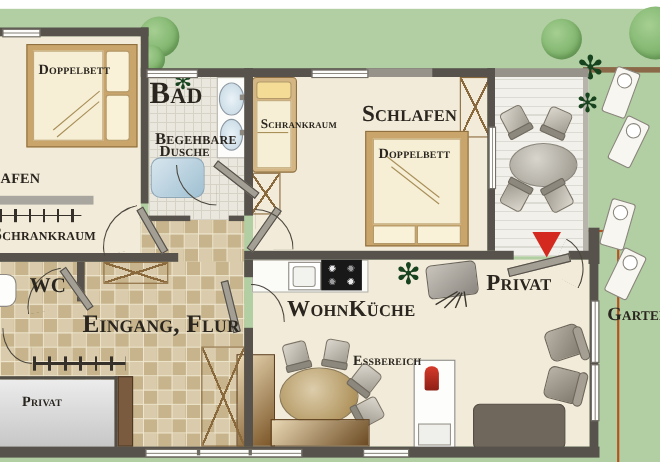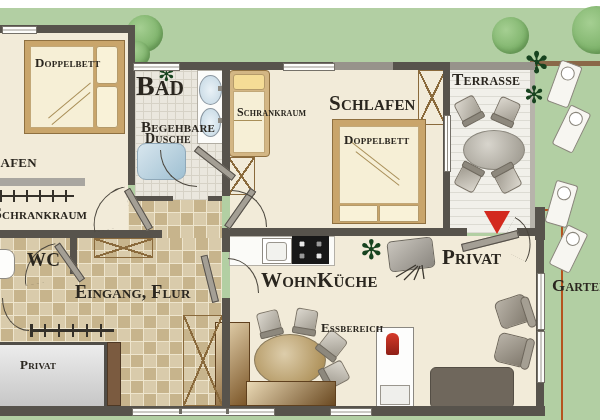--- a/index.html
+++ b/index.html
@@ -221,22 +221,21 @@
 
   <div class="lbl" style="left:-39px;top:151px;font-size:19px;">Schlafen</div>
   <div class="lbl" style="left:35px;top:56px;font-size:13px;">Doppelbett</div>
   <div class="lbl" style="left:-7px;top:206px;font-size:16px;">Schrankraum</div>
   <div class="lbl" style="left:136px;top:72px;font-size:28px;">Bad</div>
   <div class="lbl" style="left:141px;top:120px;font-size:15px;">Begehbare</div>
   <div class="lbl" style="left:145px;top:132px;font-size:14px;">Dusche</div>
   <div class="lbl" style="left:237px;top:106px;font-size:12px;">Schrankraum</div>
   <div class="lbl" style="left:329px;top:93px;font-size:21px;">Schlafen</div>
   <div class="lbl" style="left:344px;top:133px;font-size:13px;">Doppelbett</div>
-  <div class="lbl" style="left:452px;top:71px;font-size:17px;">Terrasse</div>
   <div class="lbl" style="left:27px;top:250px;font-size:19px;">WC</div>
-  <div class="lbl" style="left:75px;top:283px;font-size:18px;">Eingang, Flur</div>
+  <div class="lbl" style="left:75px;top:283px;font-size:23px;">Eingang, Flur</div>
   <div class="lbl" style="left:261px;top:270px;font-size:21px;">WohnKüche</div>
   <div class="lbl" style="left:321px;top:321px;font-size:13px;">Essbereich</div>
   <div class="lbl" style="left:442px;top:247px;font-size:21px;">Privat</div>
   <div class="lbl" style="left:20px;top:358px;font-size:13px;">Privat</div>
   <div class="lbl" style="left:552px;top:277px;font-size:17px;">Garten</div>
 
 </div>
 
 </body></html>

